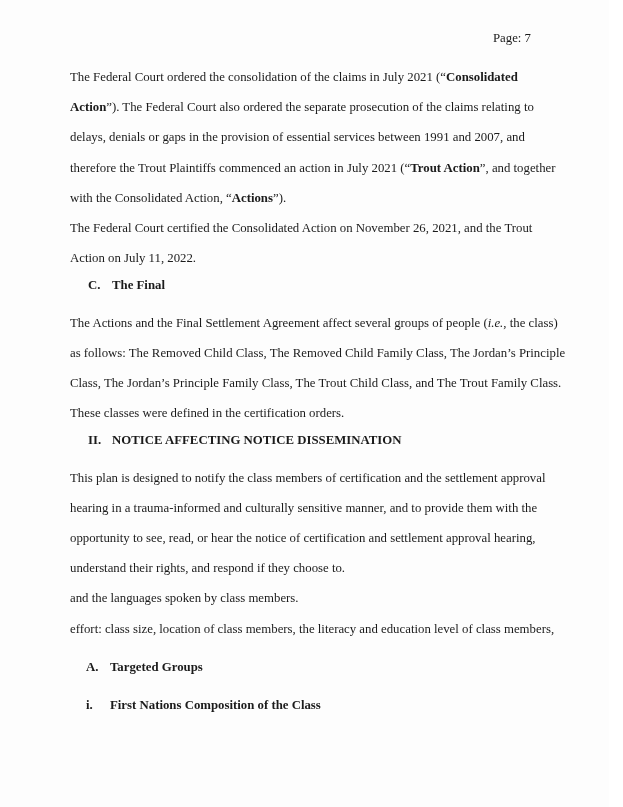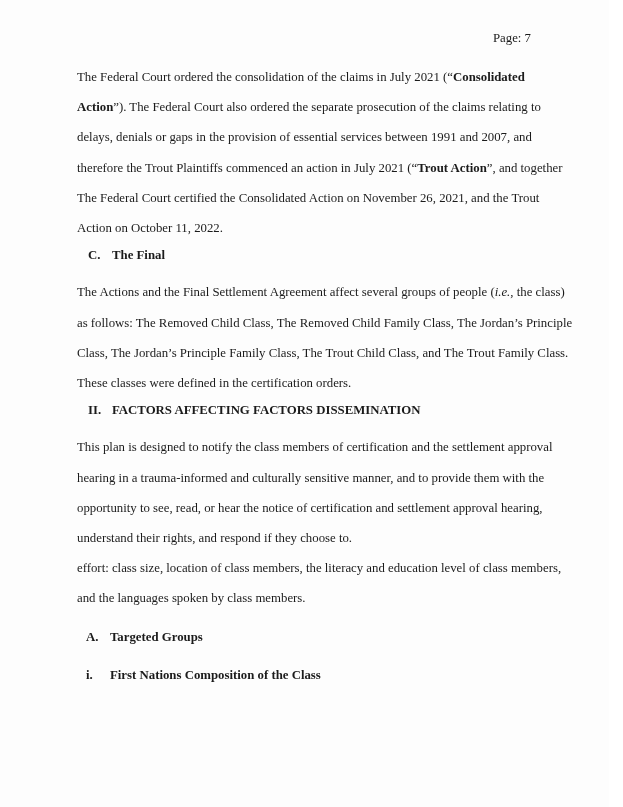--- a/index.html
+++ b/index.html
@@ -25,21 +25,20 @@
     font-size: 12.8px;
     line-height: 15px;
   }
   .doc-body {
     padding: 62px 60px 0 70px;
   }
   .block { margin: 0; }
   .line {
     line-height: 30.2px;
     white-space: nowrap;
-    margin-left: 7px;
   }
   .heading {
     margin: -3px 0 7px 18px;
     line-height: 30.2px;
     font-weight: bold;
     white-space: nowrap;
   }
   .heading.wide {
     margin-top: 8px;
     margin-left: 16px;
@@ -55,39 +54,40 @@
 <body>
 
 <div class="page">
   <div class="page-header">Page: 7</div>
   <main class="doc-body">
       <div class="block paragraph">
         <div class="line"><span class="">The Federal Court ordered the consolidation of the claims in July 2021 (“</span><span class="b">Consolidated</span></div>
         <div class="line"><span class="b">Action</span><span class="">”). The Federal Court also ordered the separate prosecution of the claims relating to</span></div>
         <div class="line"><span class="">delays, denials or gaps in the provision of essential services between 1991 and 2007, and</span></div>
         <div class="line"><span class="">therefore the Trout Plaintiffs commenced an action in July 2021 (“</span><span class="b">Trout Action</span><span class="">”, and together</span></div>
+        <div class="line"><span class="">with the Consolidated Action, “</span><span class="b">Actions</span><span class="">”).</span></div>
       </div>
       <div class="block paragraph">
         <div class="line"><span class="">The Federal Court certified the Consolidated Action on November 26, 2021, and the Trout</span></div>
-        <div class="line"><span class="">Action on October 11, 2022.</span></div>
+        <div class="line"><span class="">Action on July 11, 2022.</span></div>
       </div>
       <div class="block heading"><span class="h-label">C.</span><span class="h-title">The Final</span></div>
       <div class="block paragraph">
         <div class="line"><span class="">The Actions and the Final Settlement Agreement affect several groups of people (</span><span class="i">i.e.</span><span class="">, the class)</span></div>
         <div class="line"><span class="">as follows: The Removed Child Class, The Removed Child Family Class, The Jordan’s Principle</span></div>
         <div class="line"><span class="">Class, The Jordan’s Principle Family Class, The Trout Child Class, and The Trout Family Class.</span></div>
         <div class="line"><span class="">These classes were defined in the certification orders.</span></div>
       </div>
-      <div class="block heading"><span class="h-label">II.</span><span class="h-title">FACTORS AFFECTING FACTORS DISSEMINATION</span></div>
+      <div class="block heading"><span class="h-label">II.</span><span class="h-title">NOTICE AFFECTING NOTICE DISSEMINATION</span></div>
       <div class="block paragraph">
         <div class="line"><span class="">This plan is designed to notify the class members of certification and the settlement approval</span></div>
         <div class="line"><span class="">hearing in a trauma-informed and culturally sensitive manner, and to provide them with the</span></div>
         <div class="line"><span class="">opportunity to see, read, or hear the notice of certification and settlement approval hearing,</span></div>
         <div class="line"><span class="">understand their rights, and respond if they choose to.</span></div>
       </div>
       <div class="block paragraph">
+        <div class="line"><span class="">and the languages spoken by class members.</span></div>
         <div class="line"><span class="">effort: class size, location of class members, the literacy and education level of class members,</span></div>
-        <div class="line"><span class="">and the languages spoken by class members.</span></div>
       </div>
       <div class="block heading wide"><span class="h-label">A.</span><span class="h-title">Targeted Groups</span></div>
       <div class="block heading wide"><span class="h-label">i.</span><span class="h-title">First Nations Composition of the Class</span></div>
     </main>
 </div>
 
 </body></html>

